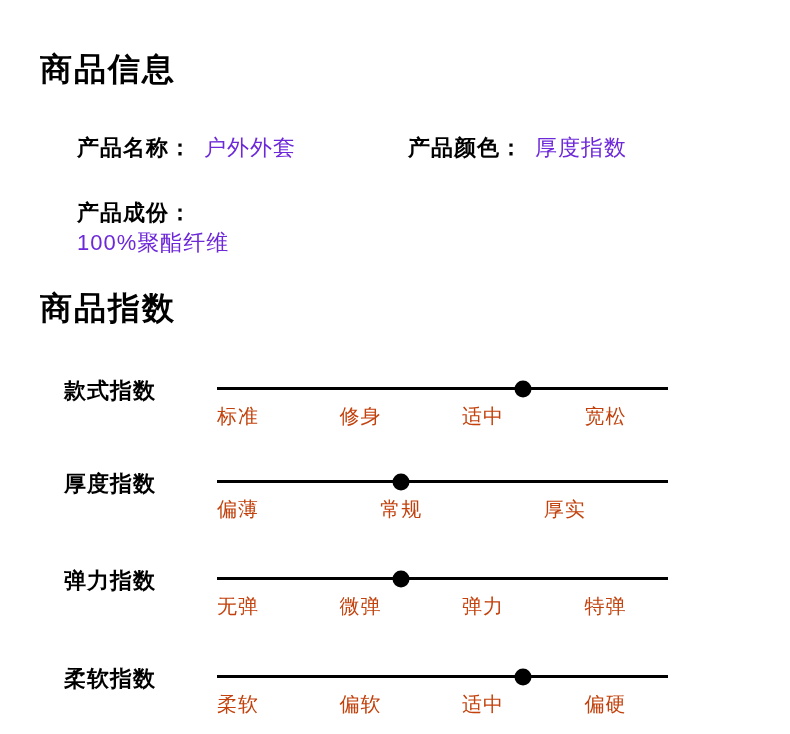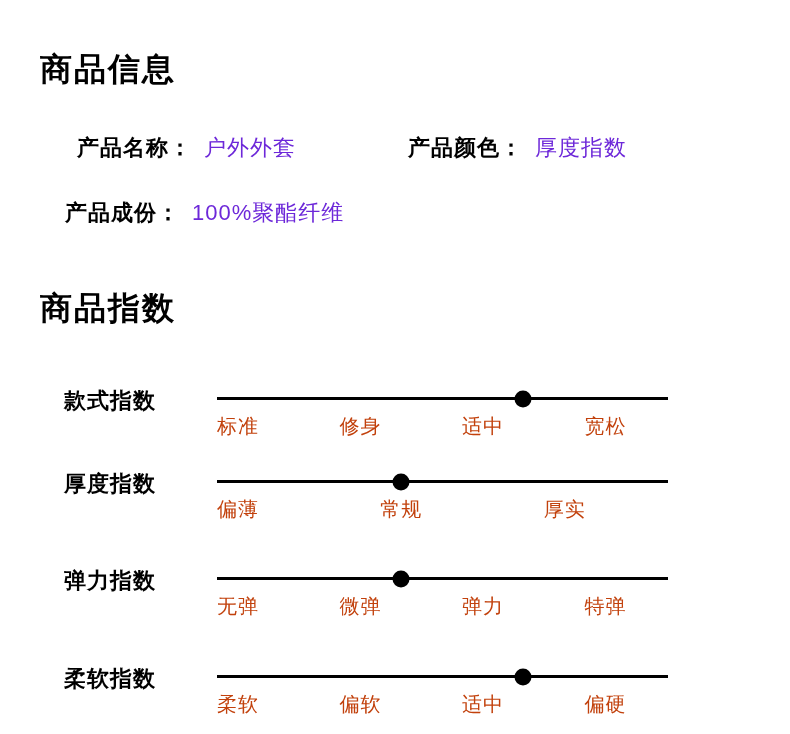--- a/index.html
+++ b/index.html
@@ -24,41 +24,41 @@
   .title-index { top: 291px; }
 
   .info-field {
     position: absolute;
     display: flex;
     align-items: baseline;
     white-space: nowrap;
   }
   .info-field-1 { left: 65px;  top: 133px; margin-left: 12px; }
   .info-field-2 { left: 408px; top: 133px; }
-  .info-field-3 { left: 65px;  top: 198px; }
+  .info-field-3 { left: 65px;  top: 198px; flex-direction: column; }
   .info-label {
     font-size: 22px;
     font-weight: 700;
     color: #000000;
     letter-spacing: 1px;
   }
   .info-value {
     font-size: 22px;
     color: #6d28d9;
     margin-left: 12px;
     letter-spacing: 1px;
   }
 
   .index-row {
     position: absolute;
     left: 0;
     width: 790px;
     height: 98px;
   }
-  .index-row-1 { top: 376px; }
+  .index-row-1 { top: 366px; }
   .index-row-2 { top: 459px; }
   .index-row-3 { top: 556px; }
   .index-row-4 { top: 654px; }
   .index-row-label {
     position: absolute;
     left: 64px;
     top: 10px;
     font-size: 22px;
     font-weight: 700;
     color: #000000;

